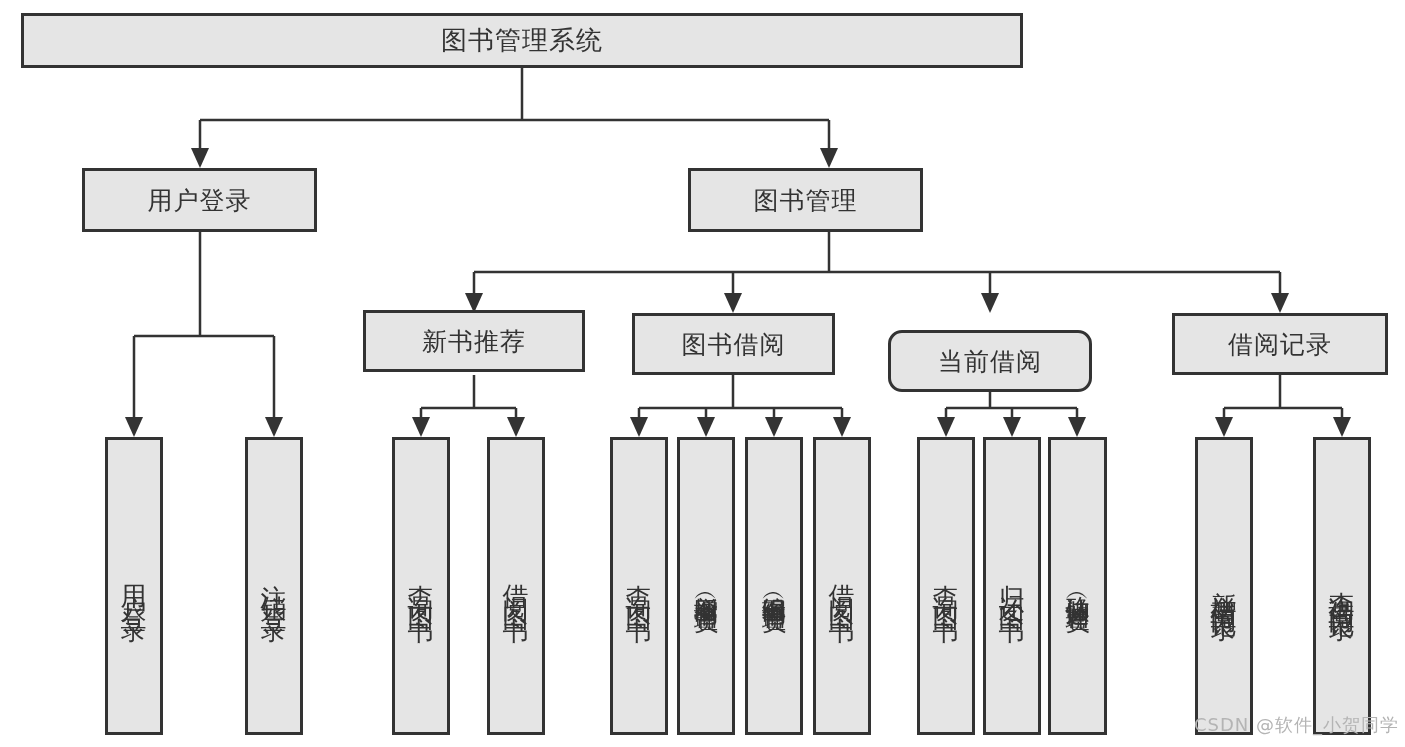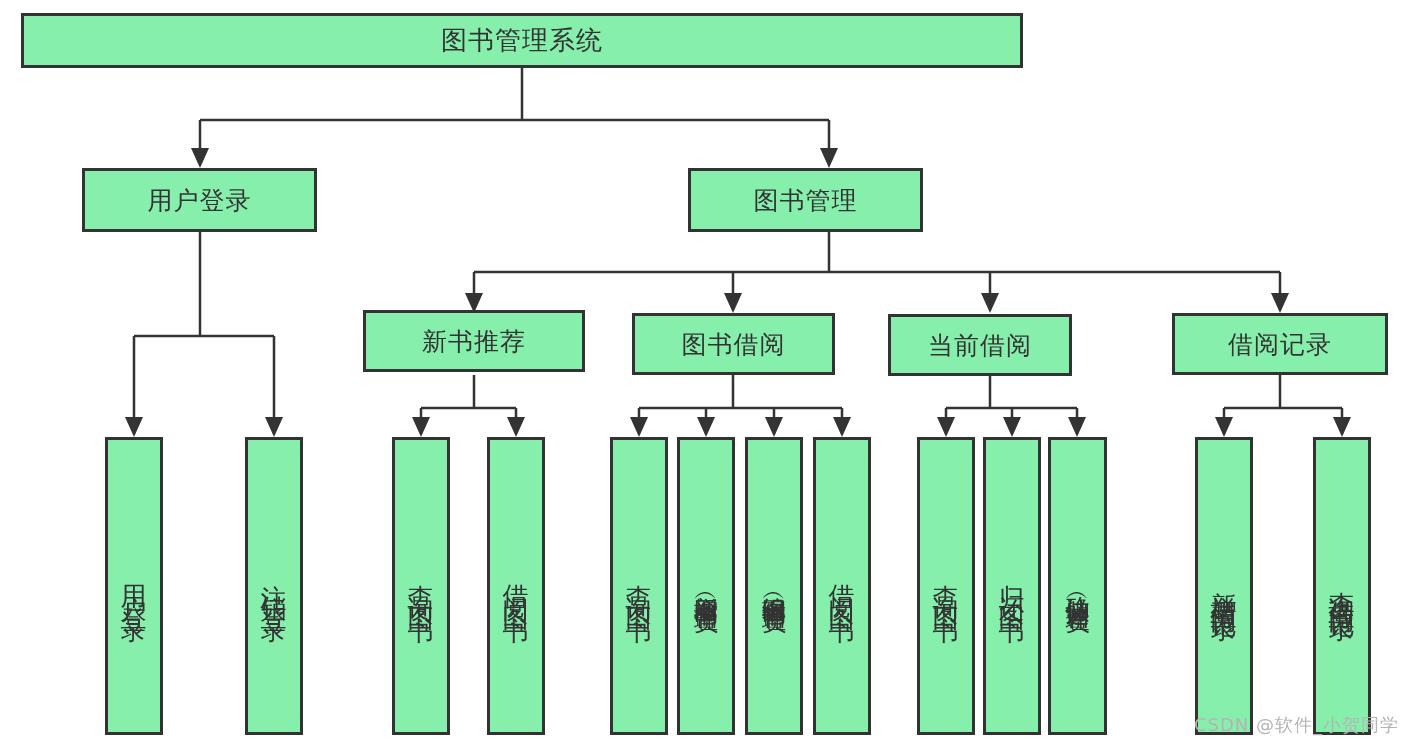--- a/index.html
+++ b/index.html
@@ -16,21 +16,21 @@
     background:var(--bg);
     overflow:hidden;
   }
   #wires{position:absolute;left:0;top:0;width:1405px;height:747px;}
   #wires path{stroke:var(--line);stroke-width:2.5;fill:none;}
   #wires polygon{fill:var(--line);stroke:none;}
   .box{
     position:absolute;
     box-sizing:border-box;
     border:3px solid var(--line);
-    background:#86efac;
+    background:#e5e5e5;
     display:flex;align-items:center;justify-content:center;
     color:var(--text);
   }
   .hbox{font-size:25px;letter-spacing:1px;white-space:nowrap;}
   .root{font-size:26px;}
   .leaf{top:437px;width:58px;height:298px;}
   .leaf span{
     writing-mode:vertical-rl;
     text-orientation:mixed;
     line-height:1;
@@ -100,21 +100,21 @@
   <div class="box hbox" style="left:688px;top:168px;width:235px;height:64px;">
     <span>图书管理</span>
   </div>
 
   <div class="box hbox" style="left:363px;top:310px;width:222px;height:62px;">
     <span>新书推荐</span>
   </div>
   <div class="box hbox" style="left:632px;top:313px;width:203px;height:62px;">
     <span>图书借阅</span>
   </div>
-  <div class="box hbox" style="left:888px;top:314px;width:184px;height:62px;">
+  <div class="box hbox" style="left:888px;top:330px;width:204px;height:62px;border-radius:14px;">
     <span>当前借阅</span>
   </div>
   <div class="box hbox" style="left:1172px;top:313px;width:216px;height:62px;">
     <span>借阅记录</span>
   </div>
 
   <div class="box leaf ls4" style="left:105px;">
     <span>用户登录</span>
   </div>
   <div class="box leaf ls4" style="left:245px;">

